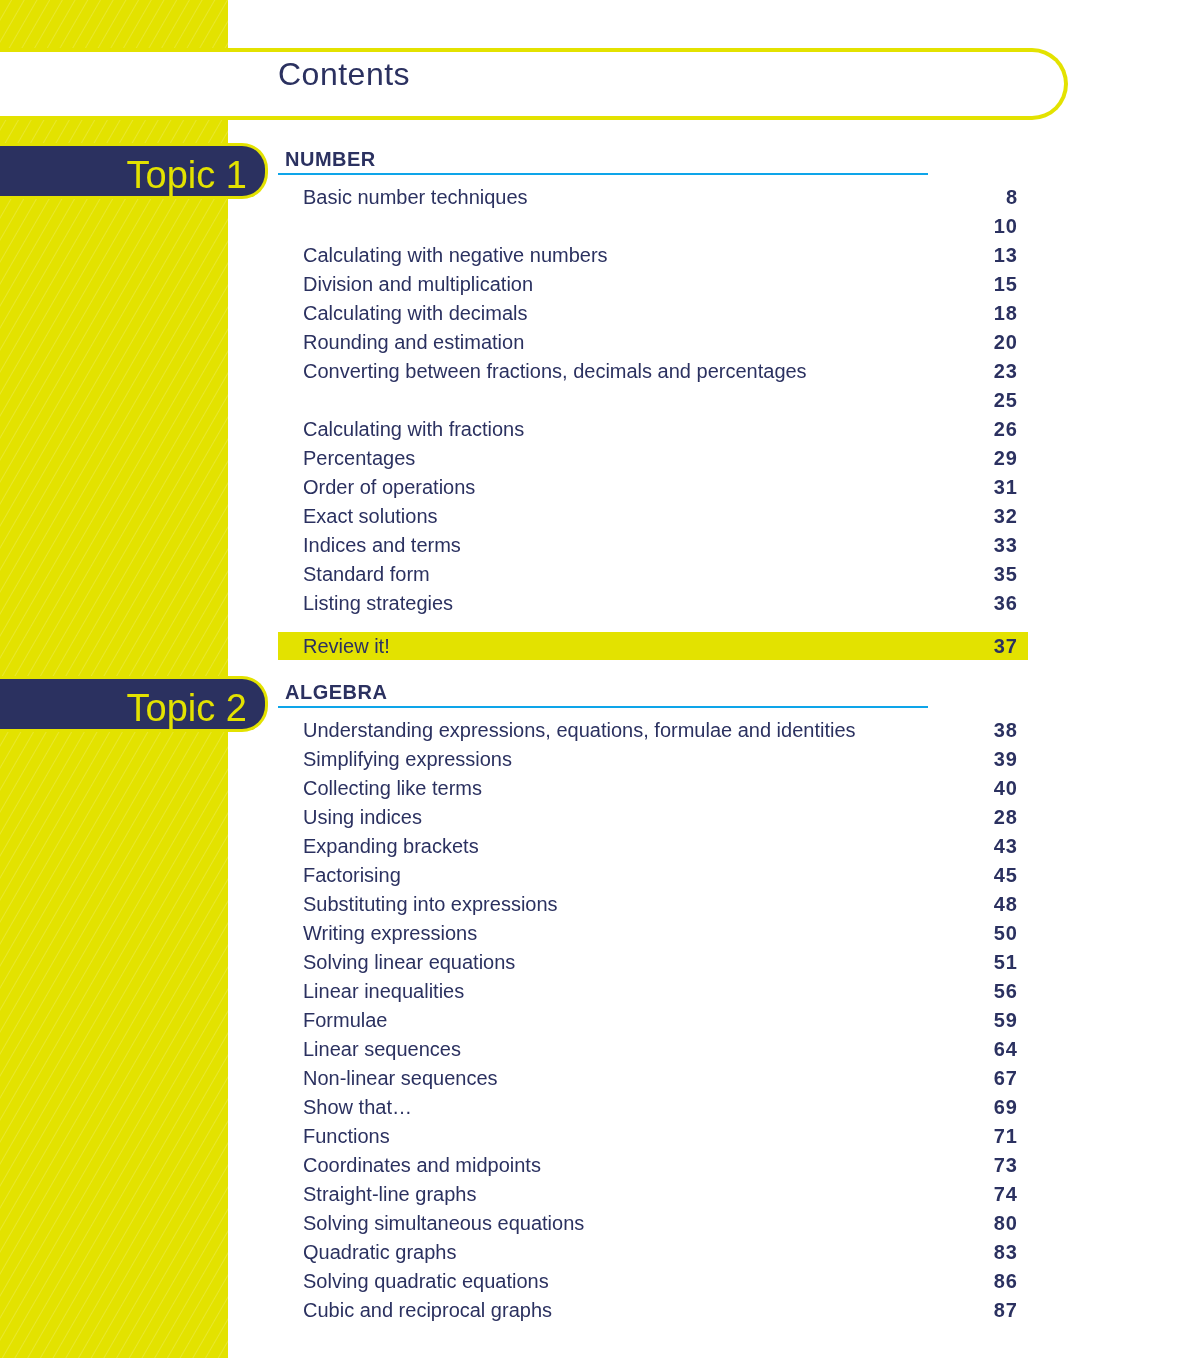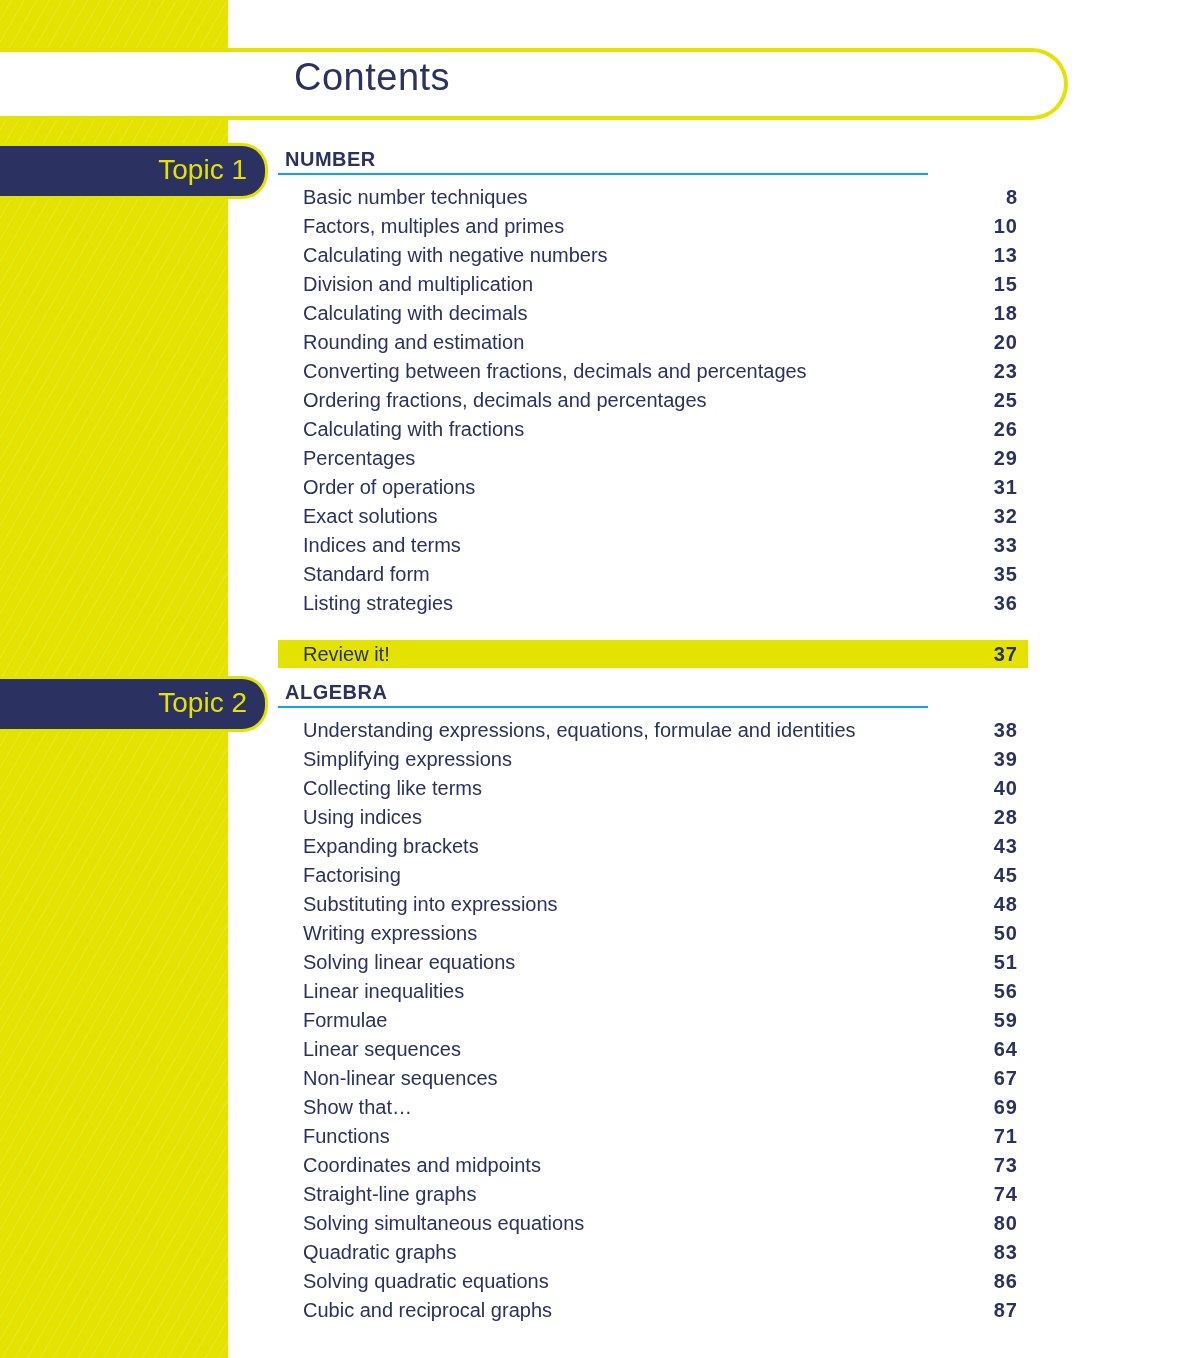--- a/index.html
+++ b/index.html
@@ -1,48 +1,47 @@
 <!DOCTYPE html>
 <html><head>
 <meta charset="utf-8">
 <style>
   html,body{margin:0;padding:0;}
   body{width:1200px;height:1358px;overflow:hidden;background:#ffffff;position:relative;font-family:"Liberation Sans",sans-serif;color:#2b3160;}
   .stripe{position:absolute;left:0;top:0;width:228px;height:1358px;background:#e3e200;
     background-image:repeating-linear-gradient(120deg, rgba(255,255,255,0.0) 0px, rgba(255,255,255,0.0) 9px, rgba(255,255,255,0.18) 10px, rgba(255,255,255,0.0) 11px);}
   .title-band{position:absolute;left:0;top:48px;width:1068px;height:72px;background:#fff;border:4px solid #e3e200;border-left:none;border-radius:0 38px 38px 0;box-sizing:border-box;}
-  .title{position:absolute;left:278px;top:56px;font-size:38px;font-weight:normal;color:#2b3160;letter-spacing:0.5px;margin-left:16px;}
+  .title{position:absolute;left:278px;top:56px;font-size:32px;font-weight:normal;color:#2b3160;letter-spacing:0.5px;}
   .topic-tab{position:absolute;left:0;width:268px;height:56px;background:#2b3160;border:3px solid #e3e200;border-left:none;border-radius:0 26px 26px 0;box-sizing:border-box;}
-  .topic-tab span{position:absolute;right:18px;top:8px;font-size:28px;color:#e3e200;}
+  .topic-tab span{position:absolute;right:18px;top:8px;font-size:38px;color:#e3e200;}
   .section{position:absolute;left:278px;width:750px;}
   .sec-head{font-size:20px;font-weight:bold;letter-spacing:0.5px;padding-left:7px;height:28px;line-height:28px;border-bottom:2px solid #0ea5e9;width:643px;}
   .row{position:relative;height:29px;line-height:29px;font-size:20px;}
   .row .lbl{position:absolute;left:25px;color:#2b3160;}
   .row .pg{position:absolute;right:10px;font-weight:bold;font-size:20px;letter-spacing:1px;}
-  .row.review{background:#e3e200;height:28px;margin-top:22px;}
+  .row.review{background:#e3e200;height:28px;margin-top:14px;}
 </style>
 </head>
 <body>
 
 <div class="stripe"></div>
 <div class="title-band"></div>
 <div class="title">Contents</div>
 
 <div class="topic-tab" style="top:143px">
     <span>Topic 1</span>
   </div>
 <div class="section" style="top:145px" id="sec0">
   <div class="sec-head">NUMBER</div>
   <div style="height:8px"></div>
 <div class="row">
       <span class="lbl">Basic number techniques</span>
       <span class="pg">8</span>
     </div>
     <div class="row">
-      <span class="lbl">Factors, multiples and primes</span>
       <span class="pg">10</span>
     </div>
     <div class="row">
       <span class="lbl">Calculating with negative numbers</span>
       <span class="pg">13</span>
     </div>
     <div class="row">
       <span class="lbl">Division and multiplication</span>
       <span class="pg">15</span>
     </div>
@@ -52,21 +51,20 @@
     </div>
     <div class="row">
       <span class="lbl">Rounding and estimation</span>
       <span class="pg">20</span>
     </div>
     <div class="row">
       <span class="lbl">Converting between fractions, decimals and percentages</span>
       <span class="pg">23</span>
     </div>
     <div class="row">
-      <span class="lbl">Ordering fractions, decimals and percentages</span>
       <span class="pg">25</span>
     </div>
     <div class="row">
       <span class="lbl">Calculating with fractions</span>
       <span class="pg">26</span>
     </div>
     <div class="row">
       <span class="lbl">Percentages</span>
       <span class="pg">29</span>
     </div>

